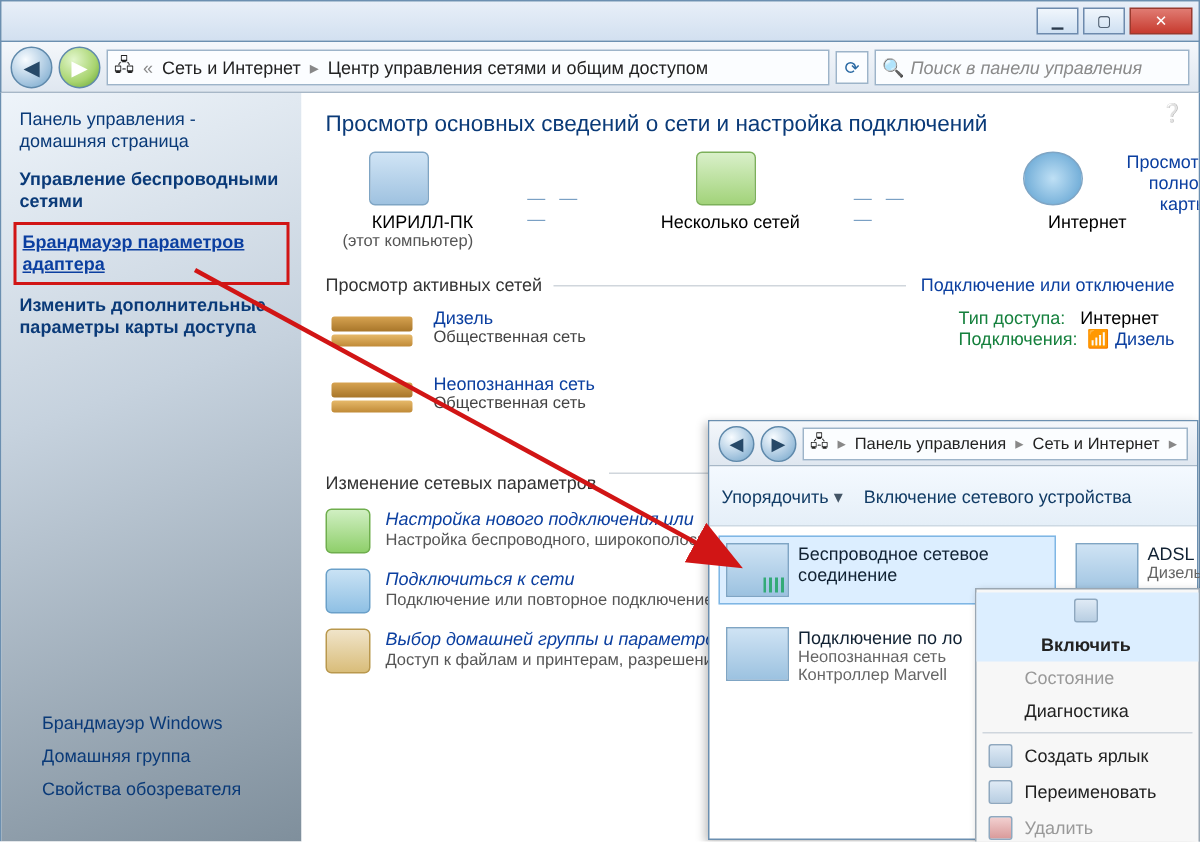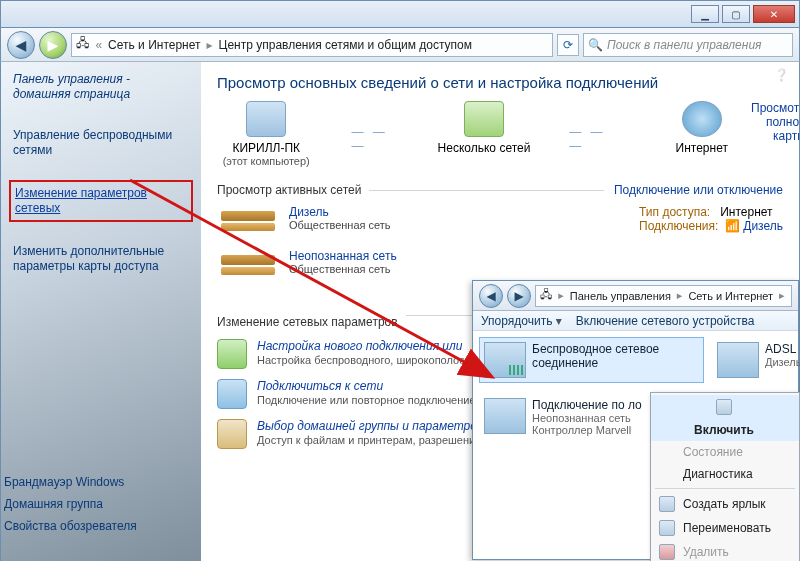--- a/index.html
+++ b/index.html
@@ -55,66 +55,66 @@
   .refresh { width:22px;height:22px;border:1px solid #9db4c9;background:#fbfdff;display:flex;align-items:center;justify-content:center;color:#2b6aa3;}
   .searchbox { width:210px;height:24px;border:1px solid #9db4c9;background:#fbfdff;display:flex;align-items:center;padding:0 4px;color:#8a8a8a;font-style:italic;}
   .searchbox .sico{color:#2b6aa3;margin-right:4px;font-style:normal;}
   
   .body { display:flex; height: calc(561px - 28px - 34px); border-left:1px solid #6b8fb0; border-right:1px solid #6b8fb0;}
   .sidebar {
     width:200px; padding:10px 12px;
     background: linear-gradient(160deg,#eef4fa, #c6d2de 40%, #7f8f9c 100%);
     color:#1f3a66;
   }
-  .sidebar .title { color:#0a3a78; margin-bottom:10px; line-height:1.25;font-style:italic;}
-  .sidelink { color:#0a3a78; margin:26px 0; line-height:1.25; cursor:pointer;}
+  .sidebar .title { color:#0a3a78; margin-bottom:10px; line-height:1.25;}
+  .sidelink { color:#0a3a78; margin:10px 0; line-height:1.25; cursor:pointer;font-weight:bold;}
   .sidelink.hl { color:#0b3fa0; text-decoration:underline; outline:2px solid #d11515; outline-offset:2px; padding:2px 2px;}
-  .sidebottom { position:absolute; bottom:20px; left:4px; width:180px;}
+  .sidebottom { position:absolute; bottom:20px; left:28px; width:180px;}
   .sidebottom .item{ color:#0a3a78; margin:8px 0;}
   .content { flex:1; background:#fff; padding:8px 16px 0 16px; overflow:hidden; position:relative;}
   .corner-help{position:absolute;right:10px;top:6px;color:#2b6aa3;}
   .h1 { color:#0a3a78; font-size:15px; margin:4px 0 10px;}
   .maprow { display:flex; gap:36px; align-items:flex-start; margin-bottom:6px;}
-  .mapitem { text-align:center; width:120px;}
+  .mapitem { text-align:right; width:120px;}
   .mapitem .ico{width:40px;height:36px;margin:0 auto 4px;background:linear-gradient(#d0e4f5,#9fc2e0);border:1px solid #7fa5c4;border-radius:4px;}
   .mapitem .lbl{font-size:12px;}
   .mapitem .sub{color:#555;font-size:11px;}
   .dash { align-self:center; color:#7aa0c4; letter-spacing:3px; padding-top:10px;}
   .linkright { color:#0b3fa0; cursor:pointer; text-align:right;}
   .section-hdr { display:flex; align-items:center; margin:10px 0 6px; color:#333;}
   .section-hdr .line{flex:1;height:1px;background:#d0d6dc;margin-left:8px;}
   .netrow { display:flex; gap:10px; align-items:flex-start; margin:8px 0;}
   .bench { width:62px;height:36px; position:relative;}
   .bench::before{content:"";position:absolute;left:4px;right:4px;top:6px;height:10px;background:linear-gradient(#d7a351,#a8762a);border-radius:2px;}
   .bench::after{content:"";position:absolute;left:4px;right:4px;top:18px;height:8px;background:linear-gradient(#e6b96a,#c08a37);border-radius:2px;}
   .netname{color:#0b3fa0;cursor:pointer;}
   .nettype{color:#444;font-size:11px;}
   .netinfo{margin-left:auto;font-size:12px;}
-  .netinfo .klabel{color:#a16207;}
+  .netinfo .klabel{color:#15803d;}
   .netinfo .kval{color:#0b3fa0;cursor:pointer;}
   .paramhdr{margin-top:14px;color:#333;}
   .task{display:flex;gap:10px;margin:10px 0;}
   .taskico{width:30px;height:30px;background:linear-gradient(#d0efc2,#8fcf6b);border:1px solid #6fae4d;border-radius:4px;flex:none;}
   .tasktitle{color:#0b3fa0;cursor:pointer;font-style:italic;}
   .taskdesc{color:#555;font-size:11px;line-height:1.3;}
 
   
   .subwin {
     position:absolute; left:472px; top:280px; width:327px; height:280px;
     border:1px solid #6b8fb0; background:#fff;
     box-shadow: -2px 2px 6px rgba(0,0,0,.25);
   }
   .subnav {
     height:30px; background:linear-gradient(#f4f7fb,#dfe7f0);
     border-bottom:1px solid #a7b7c7;
     display:flex;align-items:center;gap:4px;padding:0 6px;
   }
   .subnav .navbtn{width:24px;height:24px;font-size:12px;}
   .subnav .crumb{font-size:11px;height:22px;}
-  .subtoolbar{height:20px;background:linear-gradient(#f4f9ff,#e5eff8);display:flex;align-items:center;padding:0 8px;gap:14px;border-bottom:1px solid #cdd9e3;font-size:12px;color:#123c66;}
+  .subtoolbar{height:40px;background:linear-gradient(#f4f9ff,#e5eff8);display:flex;align-items:center;padding:0 8px;gap:14px;border-bottom:1px solid #cdd9e3;font-size:12px;color:#123c66;}
   .subtoolbar .dd::after{content:" ▾";color:#456;}
   .sublist{padding:6px;}
   .adapter{display:flex;gap:6px;align-items:flex-start;padding:4px;border:1px solid transparent;}
   .adapter.sel{background:#dceeff;border:1px solid #7fb6e4;}
   .adapter .aico{width:42px;height:36px;background:linear-gradient(#cfe3f4,#9cc2e0);border:1px solid #7fa5c4;flex:none;position:relative;}
   .adapter .aico.wifi::after{content:"";position:absolute;right:2px;bottom:2px;width:14px;height:10px;background:repeating-linear-gradient(90deg,#3a7 0 2px,transparent 2px 4px);}
   .adapter .aname{font-size:12px;color:#123;}
   .adapter .astat{font-size:11px;color:#666;}
   .adapters-row{display:flex;gap:8px;}
   .adapter.small{width:80px;}
@@ -156,21 +156,21 @@
     <span class="sico">🔍</span>
     <span>Поиск в панели управления</span>
   </div>
 </div>
 
 <div class="body">
 
   <div class="sidebar">
     <div class="title">Панель управления - домашняя страница</div>
     <div class="sidelink">Управление беспроводными сетями</div>
-    <div class="sidelink hl">Изменение параметров сетевых</div>
+    <div class="sidelink hl">Брандмауэр параметров адаптера</div>
     <div class="sidelink">Изменить дополнительные параметры карты доступа</div>
     <div class="sidebottom">
       <div class="item">Брандмауэр Windows</div>
       <div class="item">Домашняя группа</div>
       <div class="item">Свойства обозревателя</div>
     </div>
   </div>
 
   <div class="content">
     <div class="corner-help">❔</div>

